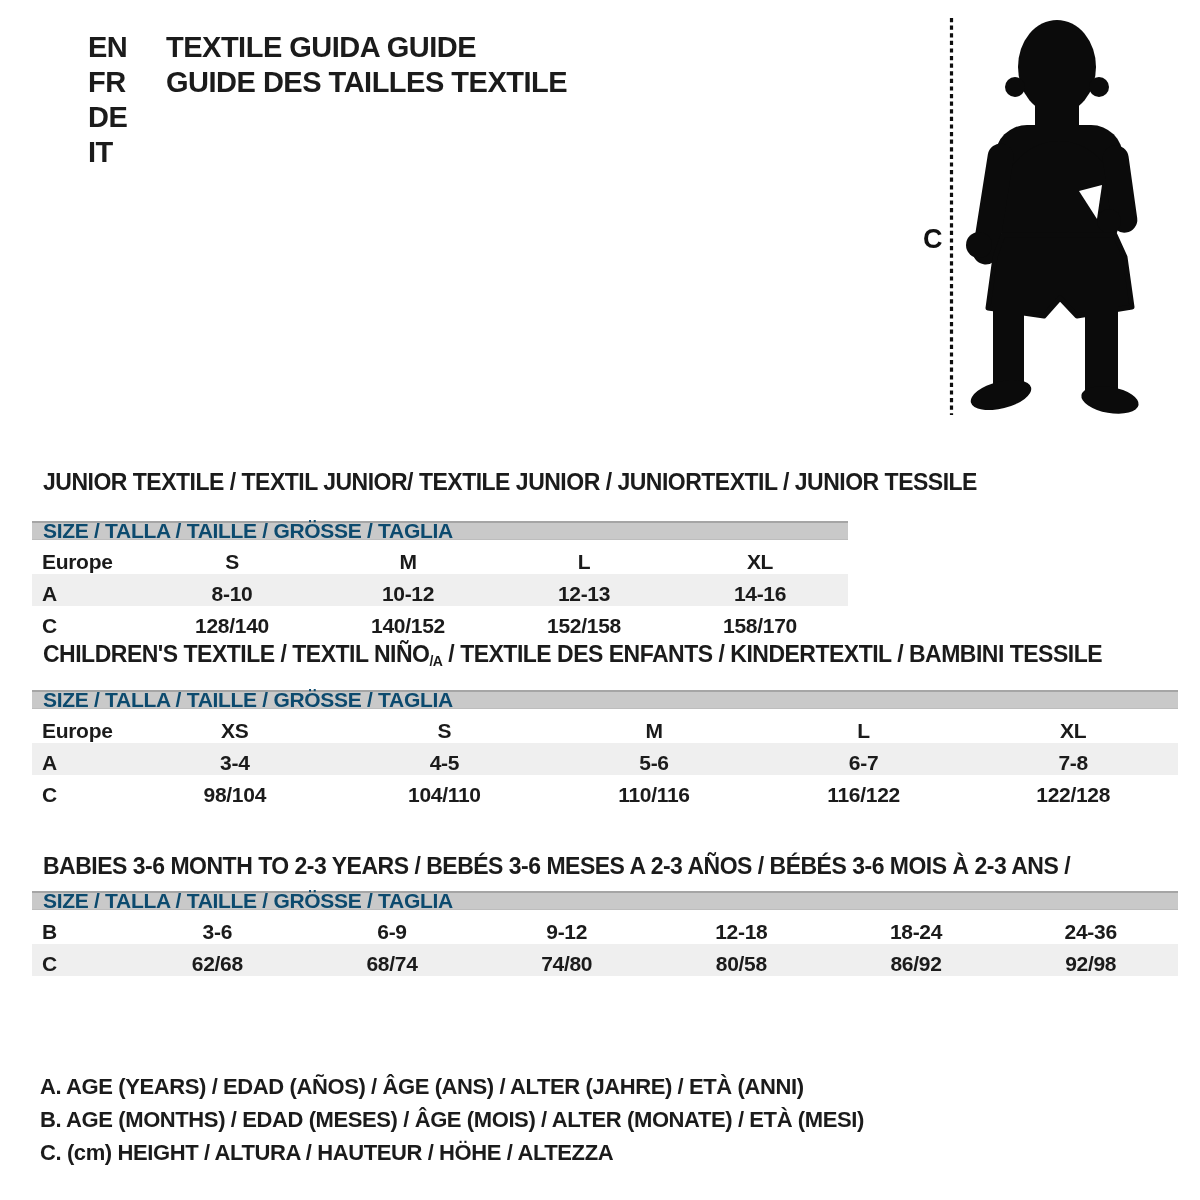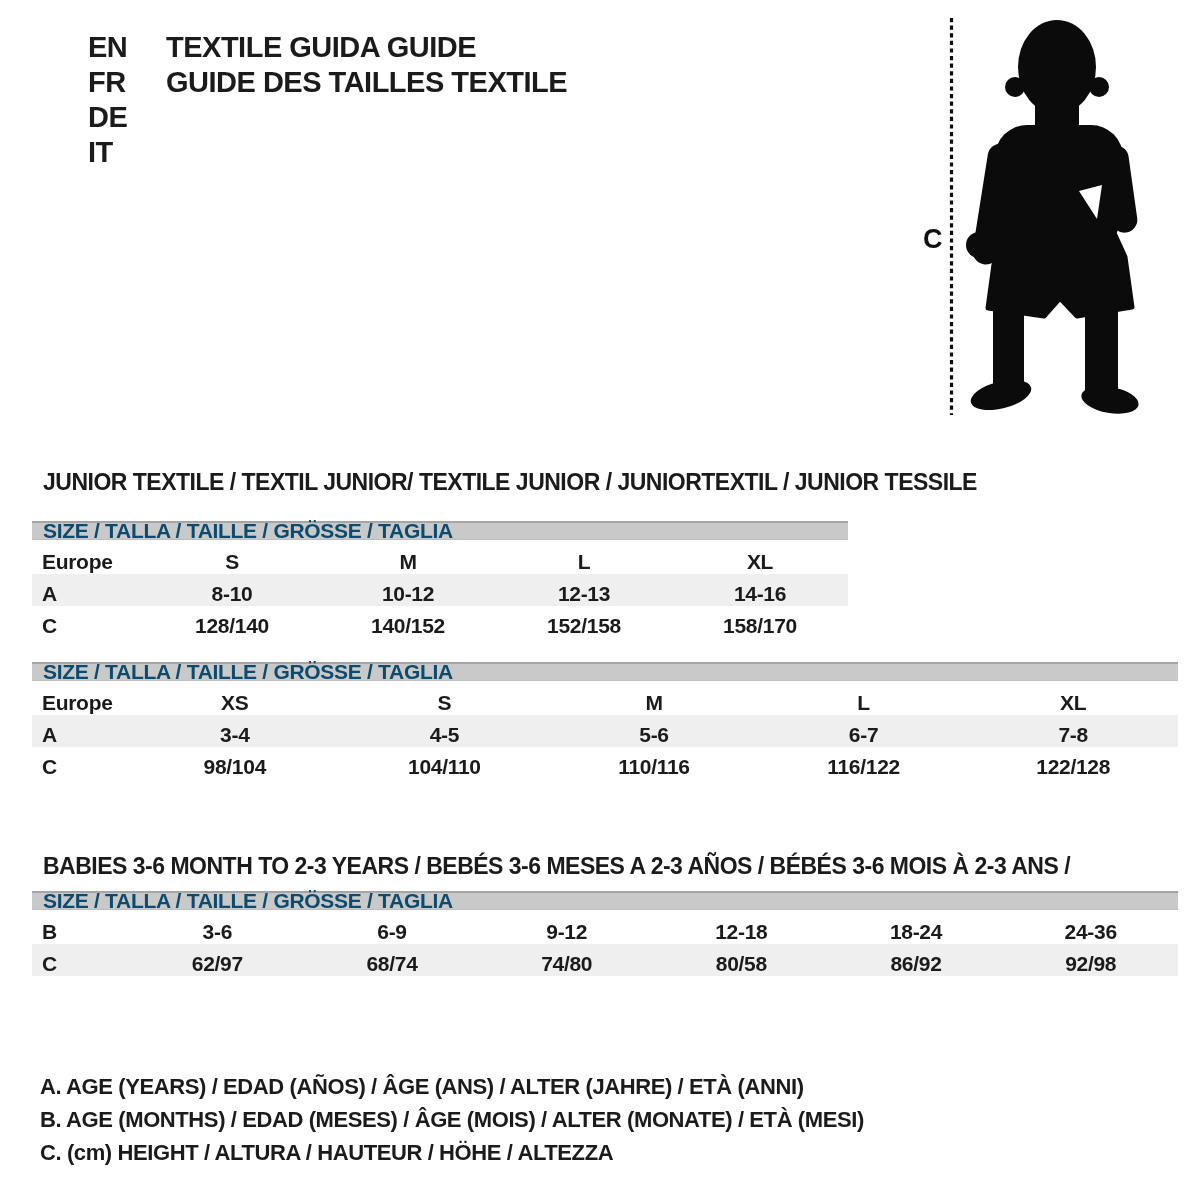--- a/index.html
+++ b/index.html
@@ -119,20 +119,21 @@
   <div class="trow">
     <span class="lab">C</span>
     <span class="val">128/140</span>
     <span class="val">140/152</span>
     <span class="val">152/158</span>
     <span class="val">158/170</span>
   </div>
 </div>
 
 <div id="sec-children" class="section wide">
+  <div class="sec-title"><span>CHILDREN'S TEXTILE / TEXTIL NIÑO</span><span class="subsize">/A</span><span> / TEXTILE DES ENFANTS / KINDERTEXTIL / BAMBINI TESSILE</span></div>
   <div class="size-bar">SIZE / TALLA / TAILLE / GRÖSSE / TAGLIA</div>
   <div class="trow">
     <span class="lab">Europe</span>
     <span class="val">XS</span>
     <span class="val">S</span>
     <span class="val">M</span>
     <span class="val">L</span>
     <span class="val">XL</span>
   </div>
   <div class="trow shade">
@@ -160,21 +161,21 @@
     <span class="lab">B</span>
     <span class="val">3-6</span>
     <span class="val">6-9</span>
     <span class="val">9-12</span>
     <span class="val">12-18</span>
     <span class="val">18-24</span>
     <span class="val">24-36</span>
   </div>
   <div class="trow shade">
     <span class="lab">C</span>
-    <span class="val">62/97</span>
+    <span class="val">62/68</span>
     <span class="val">68/74</span>
     <span class="val">74/80</span>
     <span class="val">80/58</span>
     <span class="val">86/92</span>
     <span class="val">92/98</span>
   </div>
 </div>
 
 <div id="legend">
   <div class="legend-line">A. AGE (YEARS) / EDAD (AÑOS) / ÂGE (ANS) / ALTER (JAHRE) / ETÀ (ANNI)</div>

